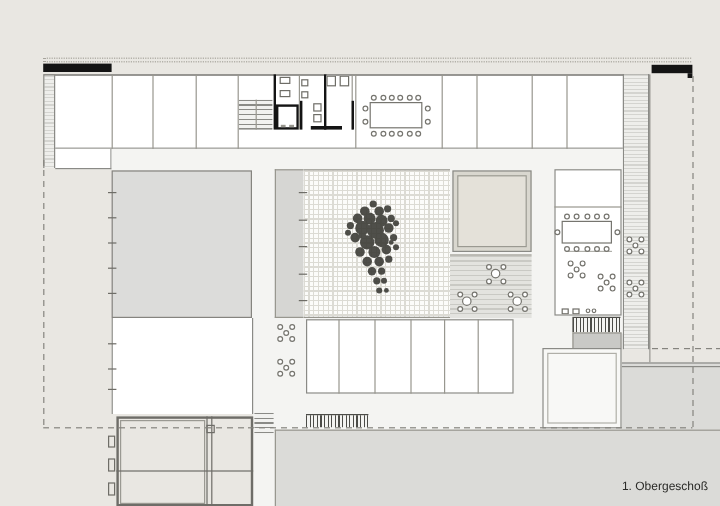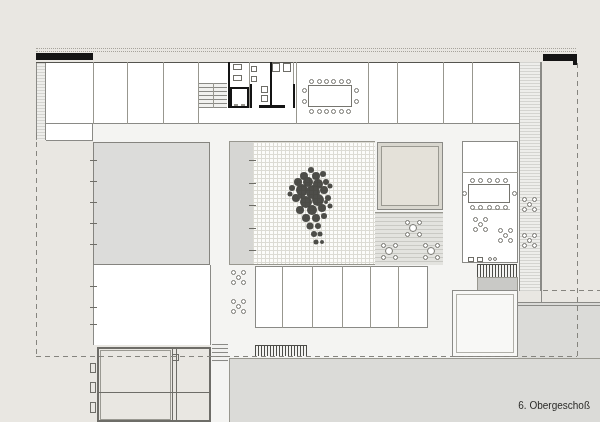--- a/index.html
+++ b/index.html
@@ -256,14 +256,14 @@
       <div class="tick" style="left: 90px; top: 286px; width: 7px; height: 1px;"></div>
       <div class="tick" style="left: 90px; top: 307px; width: 7px; height: 1px;"></div>
       <div class="tick" style="left: 90px; top: 324px; width: 7px; height: 1px;"></div>
       <div class="tick" style="left: 249px; top: 160px; width: 7px; height: 1px;"></div>
       <div class="tick" style="left: 249px; top: 183px; width: 7px; height: 1px;"></div>
       <div class="tick" style="left: 249px; top: 205px; width: 7px; height: 1px;"></div>
       <div class="tick" style="left: 249px; top: 228px; width: 7px; height: 1px;"></div>
       <div class="tick" style="left: 249px; top: 250px; width: 7px; height: 1px;"></div>
     </div>
 
-  <div id="caption">6. Obergeschoß</div>
+  <div id="caption">1. Obergeschoß</div>
 </div>
 
 </body></html>

